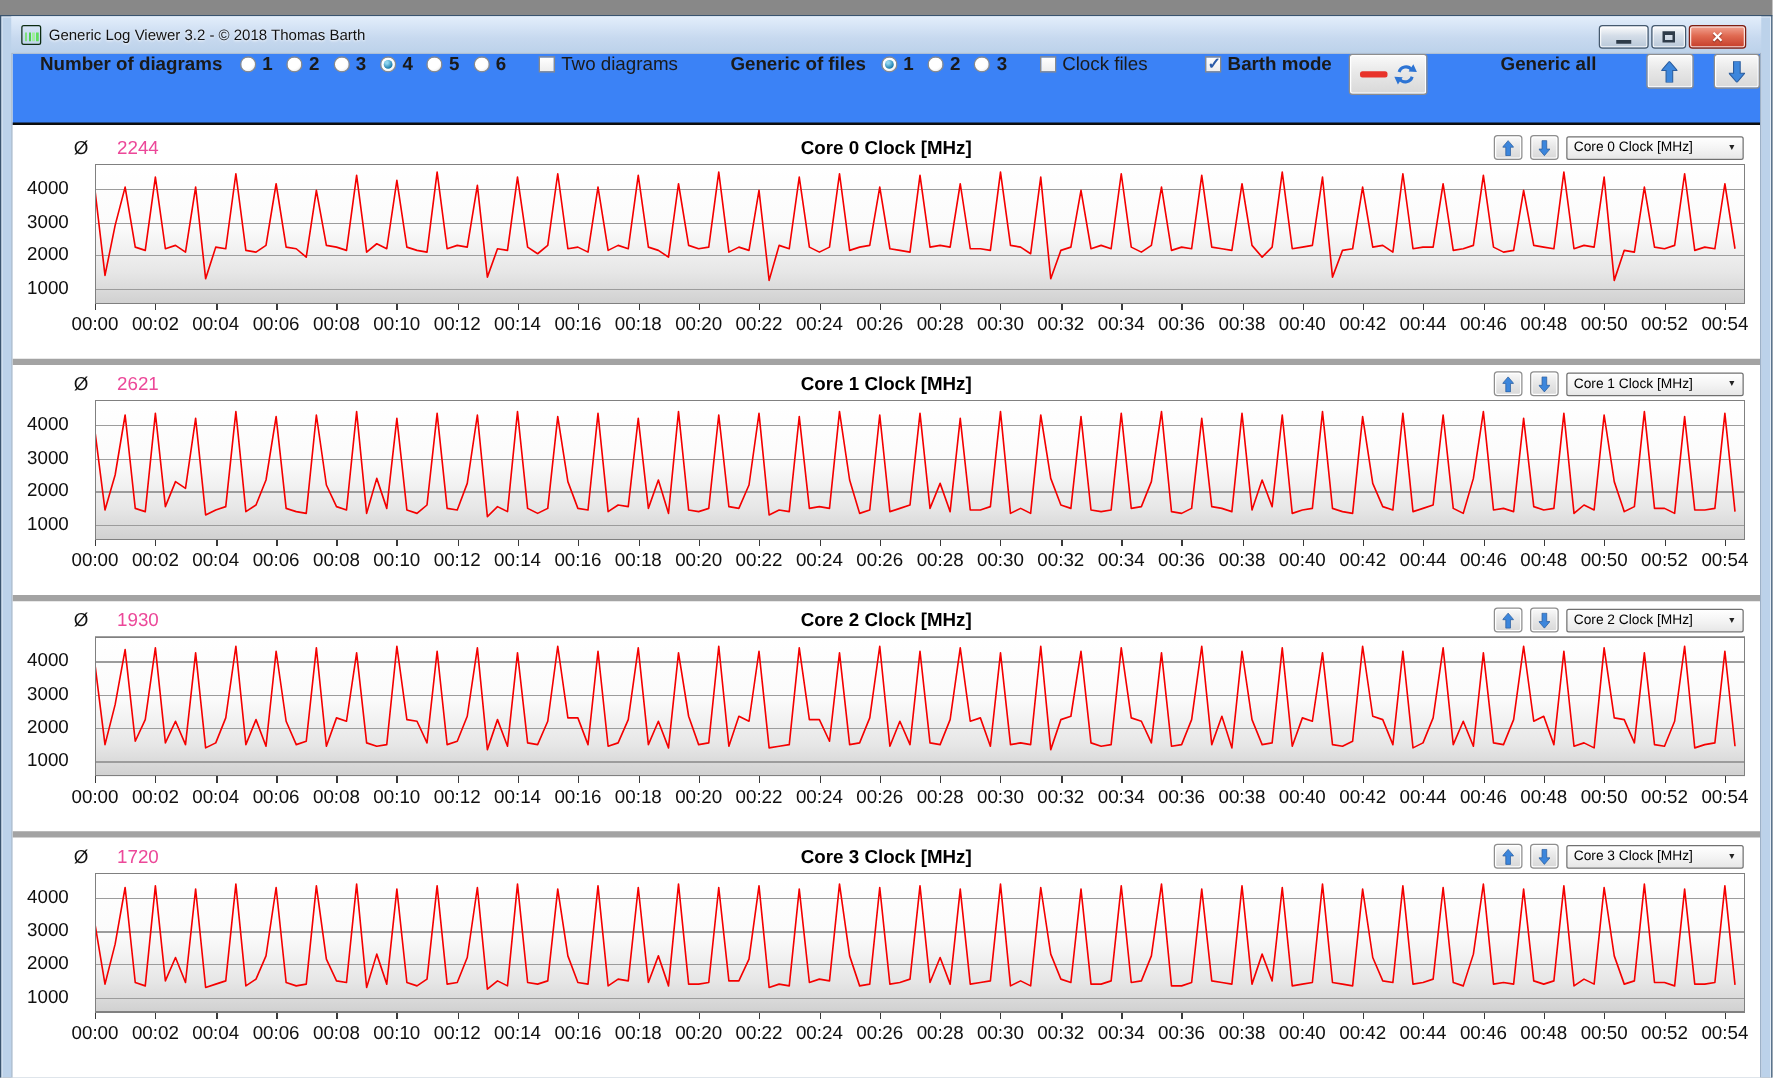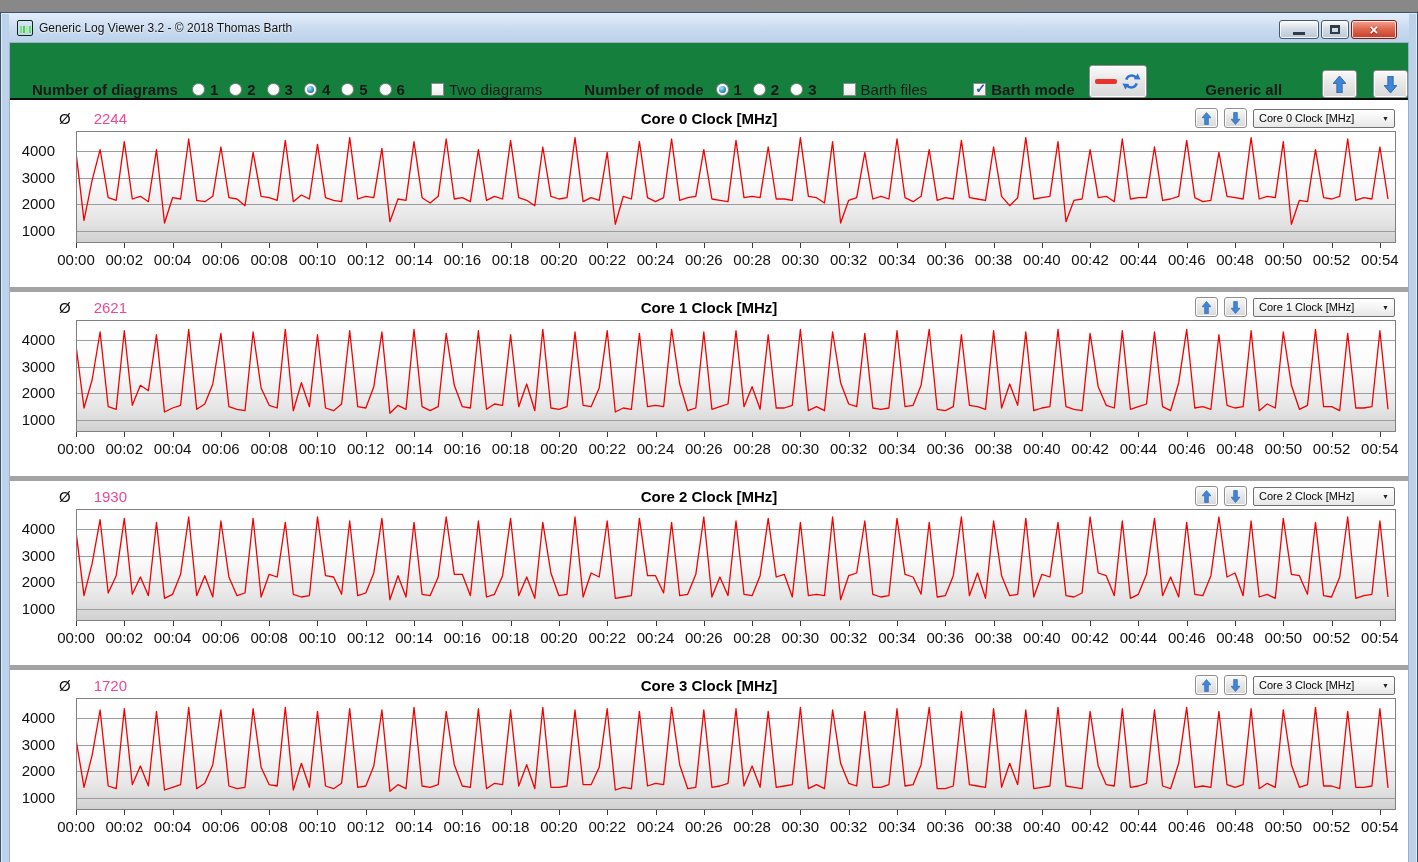--- a/index.html
+++ b/index.html
@@ -26,22 +26,22 @@
   .win-btn.close { width:46px; border-color:#7e1e12;
              background:linear-gradient(#f2a493, #e06a52 45%, #c53c28); }
   .glyph-min { width:12px; height:3px; background:#2e3b49; margin-top:8px; }
   .glyph-max { width:10px; height:9px; border:2px solid #2e3b49; border-top-width:3px; background:transparent; }
   .glyph-close { color:#fff; font-size:15px; font-weight:bold; line-height:1; text-shadow:0 1px 1px #7a2013; }
 
   
   .content { background:#fff; height:823px; border:1px solid #9db1c8; overflow:hidden; }
 
   
-  .toolbar { height:57px; display:flex; align-items:flex-end; font-size:15px; color:#1a1a1a;
-             border-bottom:2px solid #0d0d0d; background:#15803d; white-space:nowrap; }
+  .toolbar { height:57px; display:flex; align-items:flex-start; font-size:15px; color:#1a1a1a;
+             border-bottom:2px solid #0d0d0d; background:#3b82f6; white-space:nowrap; }
   .tb-label { font-weight:bold; }
   .group { display:flex; align-items:center; gap:5px; }
   .radio { width:13px; height:13px; border-radius:50%; border:1px solid #8a8a8a; flex:0 0 auto;
            background:radial-gradient(circle at 40% 35%, #ffffff 55%, #dcdcdc); position:relative; }
   .radio.on::after { content:""; position:absolute; inset:2px; border-radius:50%;
            background:radial-gradient(circle at 35% 30%, #8ed4ef 15%, #1d7fae 70%, #135a7e); }
   .checkbox { width:13px; height:13px; border:1px solid #8a8a8a; flex:0 0 auto;
            background:linear-gradient(#fff, #ededed); position:relative; }
   .checkbox.checked::after { content:"✓"; position:absolute; left:1px; top:-3px;
            color:#2b5ba8; font-size:13px; font-weight:bold; }
@@ -126,38 +126,38 @@
         <span class="group">
             <span class="radio"></span>
             <span class="opt-num">6</span>
           </span>
       </div>
       <span class="group" style="margin-left:26px">
         <span class="checkbox"></span>
         <span>Two diagrams</span>
       </span>
 
-      <span class="tb-label" style="margin-left:42px">Number of mode</span>
+      <span class="tb-label" style="margin-left:42px">Generic of files</span>
       <div class="group" style="margin-left:12px; gap:11px">
         <span class="group">
             <span class="radio on"></span>
             <span class="opt-num">1</span>
           </span>
         <span class="group">
             <span class="radio"></span>
             <span class="opt-num">2</span>
           </span>
         <span class="group">
             <span class="radio"></span>
             <span class="opt-num">3</span>
           </span>
       </div>
       <span class="group" style="margin-left:26px">
         <span class="checkbox"></span>
-        <span>Barth files</span>
+        <span>Clock files</span>
       </span>
 
       <span class="group" style="margin-left:46px">
         <span class="checkbox checked"></span>
         <span class="tb-label">Barth mode</span>
       </span>
 
       <div class="btn refresh-btn" style="margin-left:14px">
         <span class="red-line"></span>
         <svg width="19" height="19" viewBox="0 0 20 20">

